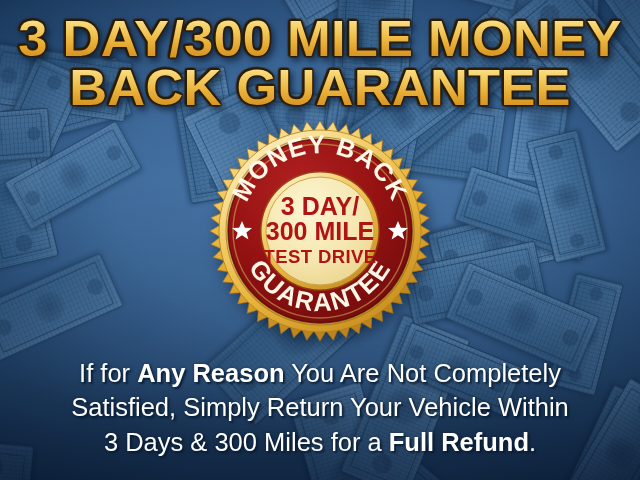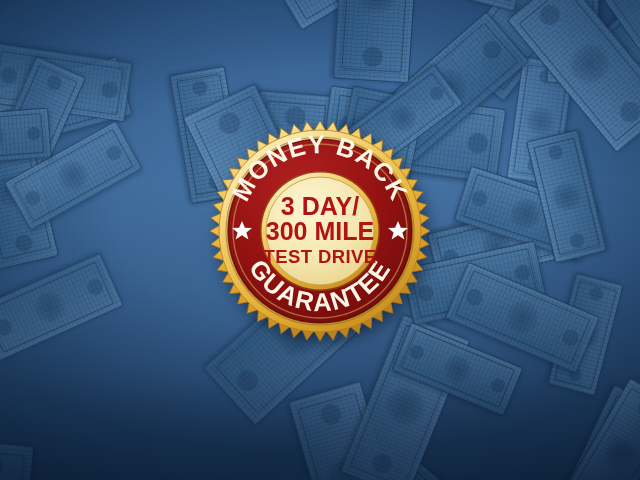--- a/index.html
+++ b/index.html
@@ -156,20 +156,24 @@
       <div class="bill" style="width: 142.8px; height: 60.7px; left: 66.05%; top: 57.68%; transform: rotate(22.9deg); background-color: rgb(79, 133, 179); opacity: 0.88;"></div>
       <div class="bill" style="width: 128.2px; height: 54.5px; left: 12.04%; top: 34.99%; transform: rotate(331deg); background-color: rgb(90, 144, 190); opacity: 0.83;"></div>
       <div class="bill" style="width: 154.2px; height: 65.5px; left: 62.64%; top: -5.93%; transform: rotate(284.6deg); background-color: rgb(97, 151, 197); opacity: 0.88;"></div>
       <div class="bill" style="width: 187.4px; height: 79.6px; left: 31.12%; top: 34.55%; transform: rotate(244.5deg); background-color: rgb(90, 144, 190); opacity: 0.91;"></div>
       <div class="bill" style="width: 125.5px; height: 53.4px; left: 87.21%; top: 1.45%; transform: rotate(194.3deg); background-color: rgb(86, 140, 186); opacity: 0.99;"></div>
       <div class="bill" style="width: 117.6px; height: 50px; left: 2.58%; top: 29.16%; transform: rotate(355.6deg); background-color: rgb(80, 134, 180); opacity: 0.96;"></div>
     </div>
   <div class="bg-tint"></div>
   <div class="bg-vig"></div>
 
+  <div class="headline">
+    <span class="hl-line l1">3 DAY/300 MILE MONEY</span>
+    <span class="hl-line l2">BACK GUARANTEE</span>
+  </div>
 
   <div class="seal-wrap">
     <svg class="seal-svg" viewBox="0 0 224 224" xmlns="http://www.w3.org/2000/svg">
       <defs>
         <linearGradient id="goldRing" x1="0" y1="0" x2="0.35" y2="1">
           <stop offset="0%" stop-color="#fdf0b8"></stop>
           <stop offset="18%" stop-color="#f6d880"></stop>
           <stop offset="42%" stop-color="#eebf4c"></stop>
           <stop offset="62%" stop-color="#e3a92f"></stop>
           <stop offset="84%" stop-color="#d59a27"></stop>
@@ -226,14 +230,19 @@
 
       <polygon fill="#ffffff" points="0,-10 2.9,-3.3 10,-3.1 4.4,1.4 6.4,8.5 0,4.3 -6.4,8.5 -4.4,1.4 -10,-3.1 -2.9,-3.3" transform="translate(34,112)"></polygon>
       <polygon fill="#ffffff" points="0,-10 2.9,-3.3 10,-3.1 4.4,1.4 6.4,8.5 0,4.3 -6.4,8.5 -4.4,1.4 -10,-3.1 -2.9,-3.3" transform="translate(190,112)"></polygon>
 
       <text x="112" y="96" text-anchor="middle" font-family="Liberation Sans, DejaVu Sans, sans-serif" font-size="25" font-weight="700" fill="#b01414" id="inl1">3 DAY/</text>
       <text x="112" y="121" text-anchor="middle" font-family="Liberation Sans, DejaVu Sans, sans-serif" font-size="25" font-weight="700" fill="#b01414" id="inl2">300 MILE</text>
       <text x="112" y="144" text-anchor="middle" font-family="Liberation Sans, DejaVu Sans, sans-serif" font-size="18.5" font-weight="700" fill="#b01414" letter-spacing=".4" id="inl3">TEST DRIVE</text>
     </svg>
   </div>
 
+  <div class="para">
+    <span class="ln"><span>If for </span><b>Any Reason</b><span> You Are Not Completely</span></span>
+    <span class="ln">Satisfied, Simply Return Your Vehicle Within</span>
+    <span class="ln"><span>3 Days &amp; 300 Miles for a </span><b>Full Refund</b><span>.</span></span>
+  </div>
 
 </div>
 
 </body></html>

